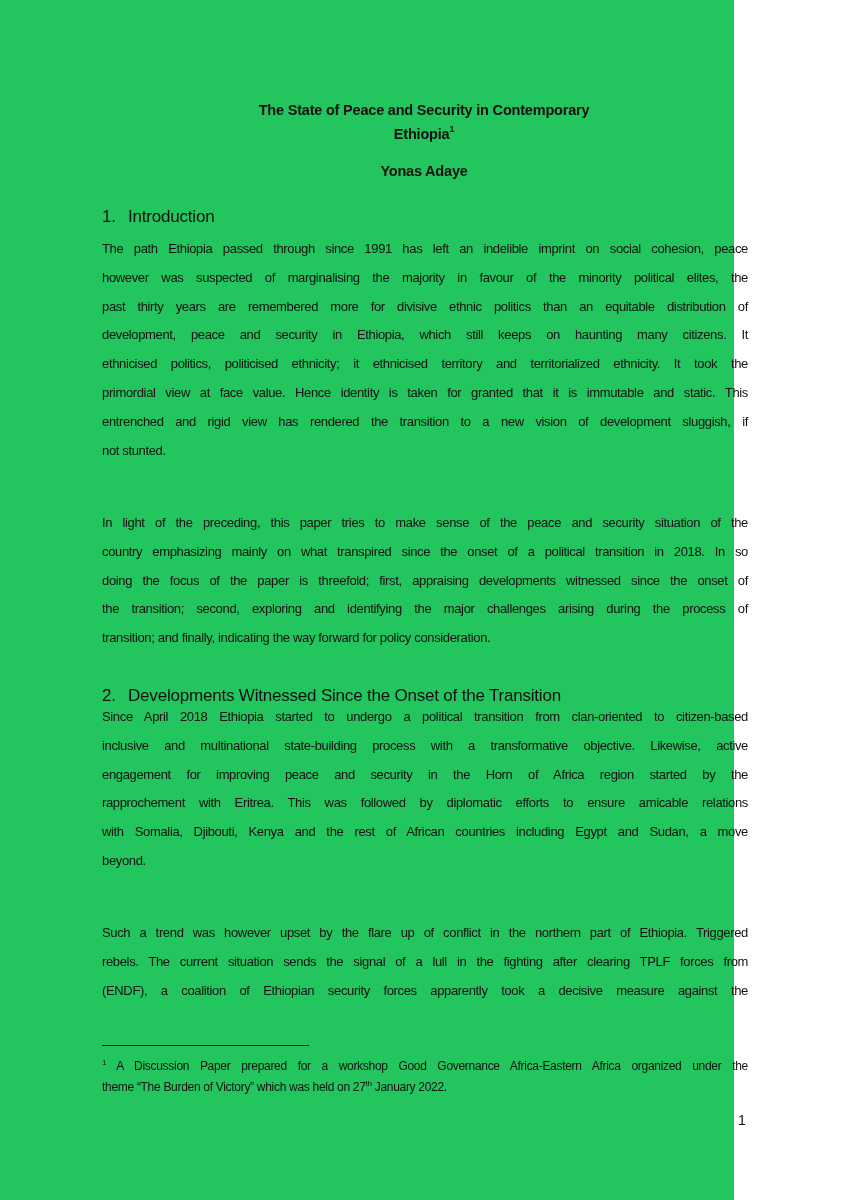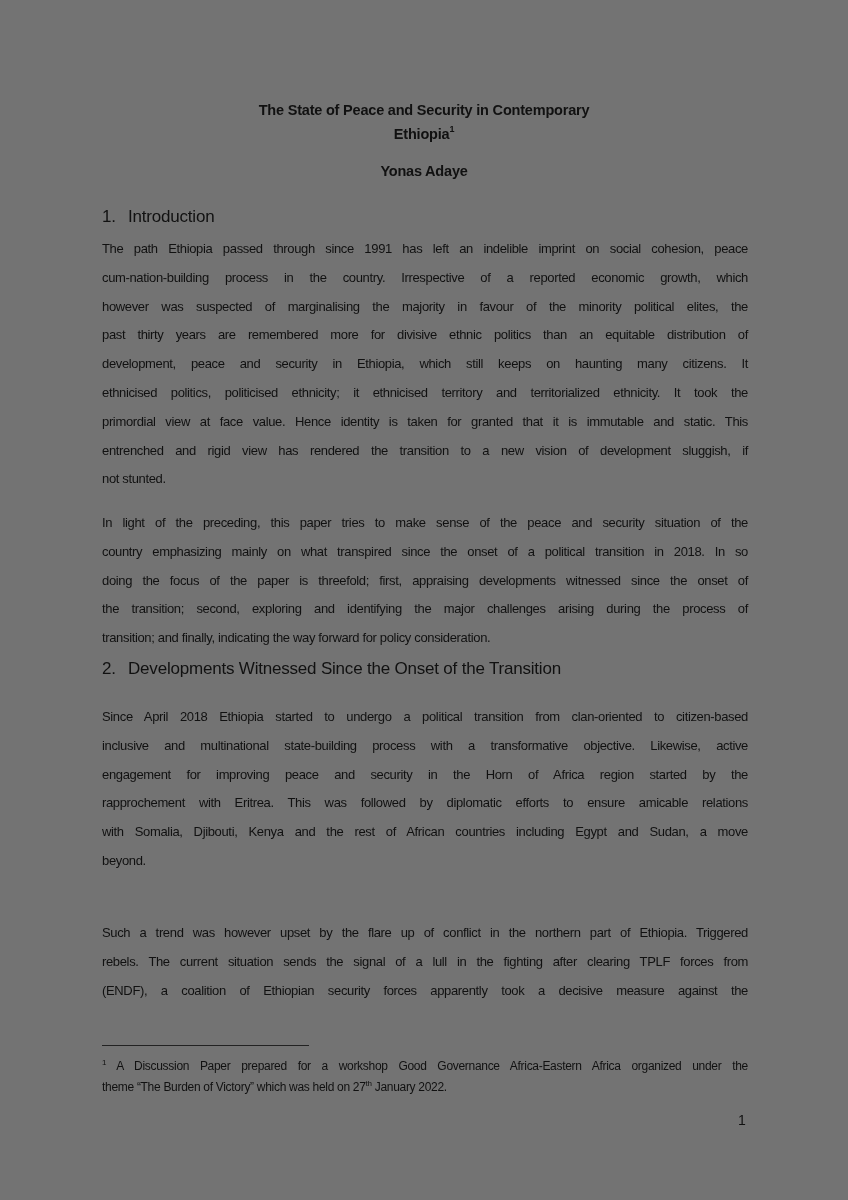--- a/index.html
+++ b/index.html
@@ -1,18 +1,18 @@
 <!DOCTYPE html>
 <html><head>
 <meta charset="utf-8">
 <style>
   html, body { margin: 0; padding: 0; background: #ffffff; }
   body { width: 848px; height: 1200px; position: relative; overflow: hidden;
          font-family: "Liberation Sans", "DejaVu Sans", sans-serif; color: #111; }
-  .page { position: absolute; left: 0; top: 0; width: 848px; height: 1200px; background: #737373; }
+  .page { position: absolute; left: 0; top: 0; width: 734px; height: 1200px; background: #22c55e; }
   .title { position: absolute; left: 0; width: 848px; text-align: center; font-weight: bold;
            font-size: 14.5px; letter-spacing: -0.2px; }
   .title sup { font-size: 9px; position: relative; top: -1px; }
   .heading { position: absolute; left: 102px; font-weight: normal; font-size: 17px; letter-spacing: -0.2px; }
   .heading .num { display: inline-block; width: 26px; }
   .para { position: absolute; left: 102px; width: 646px; font-size: 13px; line-height: 28.8px;
           text-align: justify; letter-spacing: -0.35px; word-spacing: 0px; }
   .line { display: block; text-align: justify; text-align-last: justify; height: 28.8px; white-space: nowrap; overflow: visible; }
   .line.last { text-align-last: left; }
   .fn-rule { position: absolute; left: 102px; top: 1045px; width: 207px; height: 1px; background: #222; }
@@ -29,39 +29,38 @@
 <div class="page">
 
   <div class="title" style="top:102px;">The State of Peace and Security in Contemporary</div>
   <div class="title" style="top:125px;"><span>Ethiopia</span><sup>1</sup></div>
   <div class="title" style="top:163px;">Yonas Adaye</div>
 
   <div class="heading" style="top:207px;"><span class="num">1.</span><span>Introduction</span></div>
 
   <div class="para" style="top:235px;">
     <span class="line">The path Ethiopia passed through since 1991 has left an indelible imprint on social cohesion, peace</span>
-    <span class="line">cum-nation-building process in the country. Irrespective of a reported economic growth, which</span>
     <span class="line">however was suspected of marginalising the majority in favour of the minority political elites, the</span>
     <span class="line">past thirty years are remembered more for divisive ethnic politics than an equitable distribution of</span>
     <span class="line">development, peace and security in Ethiopia, which still keeps on haunting many citizens. It</span>
     <span class="line">ethnicised politics, politicised ethnicity; it ethnicised territory and territorialized ethnicity. It took the</span>
     <span class="line">primordial view at face value. Hence identity is taken for granted that it is immutable and static. This</span>
     <span class="line">entrenched and rigid view has rendered the transition to a new vision of development sluggish, if</span>
     <span class="line last">not stunted.</span>
   </div>
 
   <div class="para" style="top:509px;">
     <span class="line">In light of the preceding, this paper tries to make sense of the peace and security situation of the</span>
     <span class="line">country emphasizing mainly on what transpired since the onset of a political transition in 2018. In so</span>
     <span class="line">doing the focus of the paper is threefold; first, appraising developments witnessed since the onset of</span>
     <span class="line">the transition; second, exploring and identifying the major challenges arising during the process of</span>
     <span class="line last">transition; and finally, indicating the way forward for policy consideration.</span>
   </div>
 
-  <div class="heading" style="top:659px;"><span class="num">2.</span><span>Developments Witnessed Since the Onset of the Transition</span></div>
+  <div class="heading" style="top:686px;"><span class="num">2.</span><span>Developments Witnessed Since the Onset of the Transition</span></div>
 
   <div class="para" style="top:703px;">
     <span class="line">Since April 2018 Ethiopia started to undergo a political transition from clan-oriented to citizen-based</span>
     <span class="line">inclusive and multinational state-building process with a transformative objective. Likewise, active</span>
     <span class="line">engagement for improving peace and security in the Horn of Africa region started by the</span>
     <span class="line">rapprochement with Eritrea. This was followed by diplomatic efforts to ensure amicable relations</span>
     <span class="line">with Somalia, Djibouti, Kenya and the rest of African countries including Egypt and Sudan, a move</span>
     <span class="line last">beyond.</span>
   </div>
 

